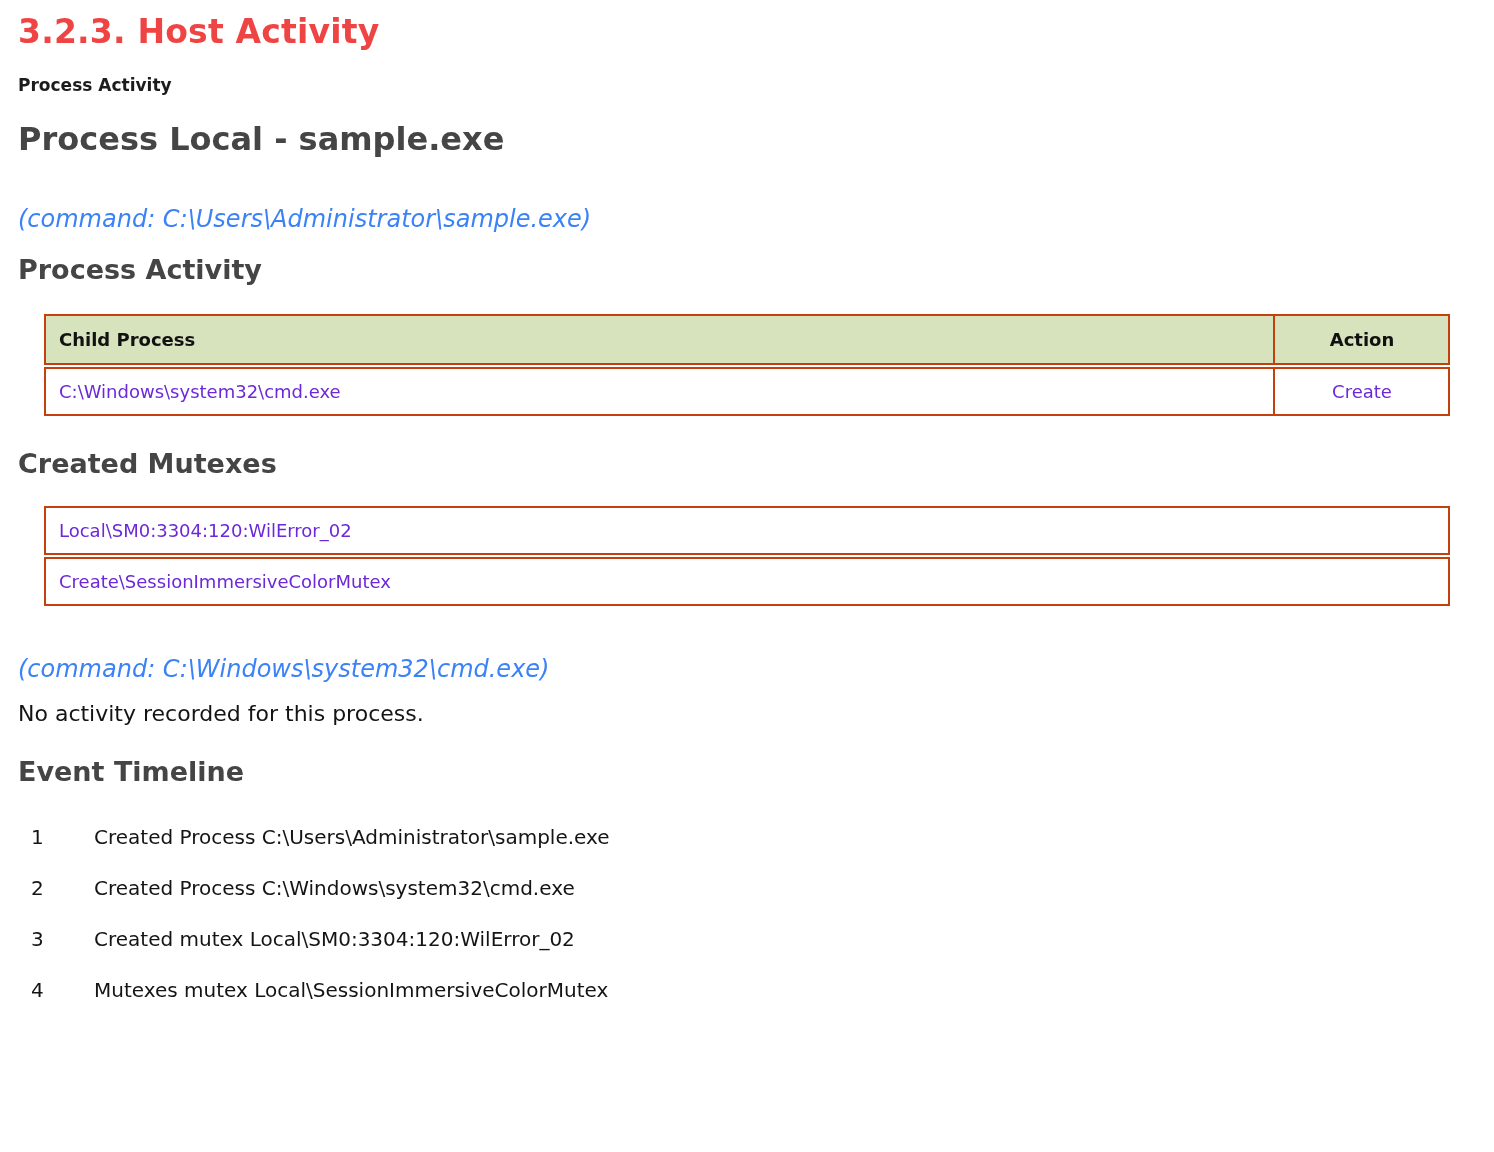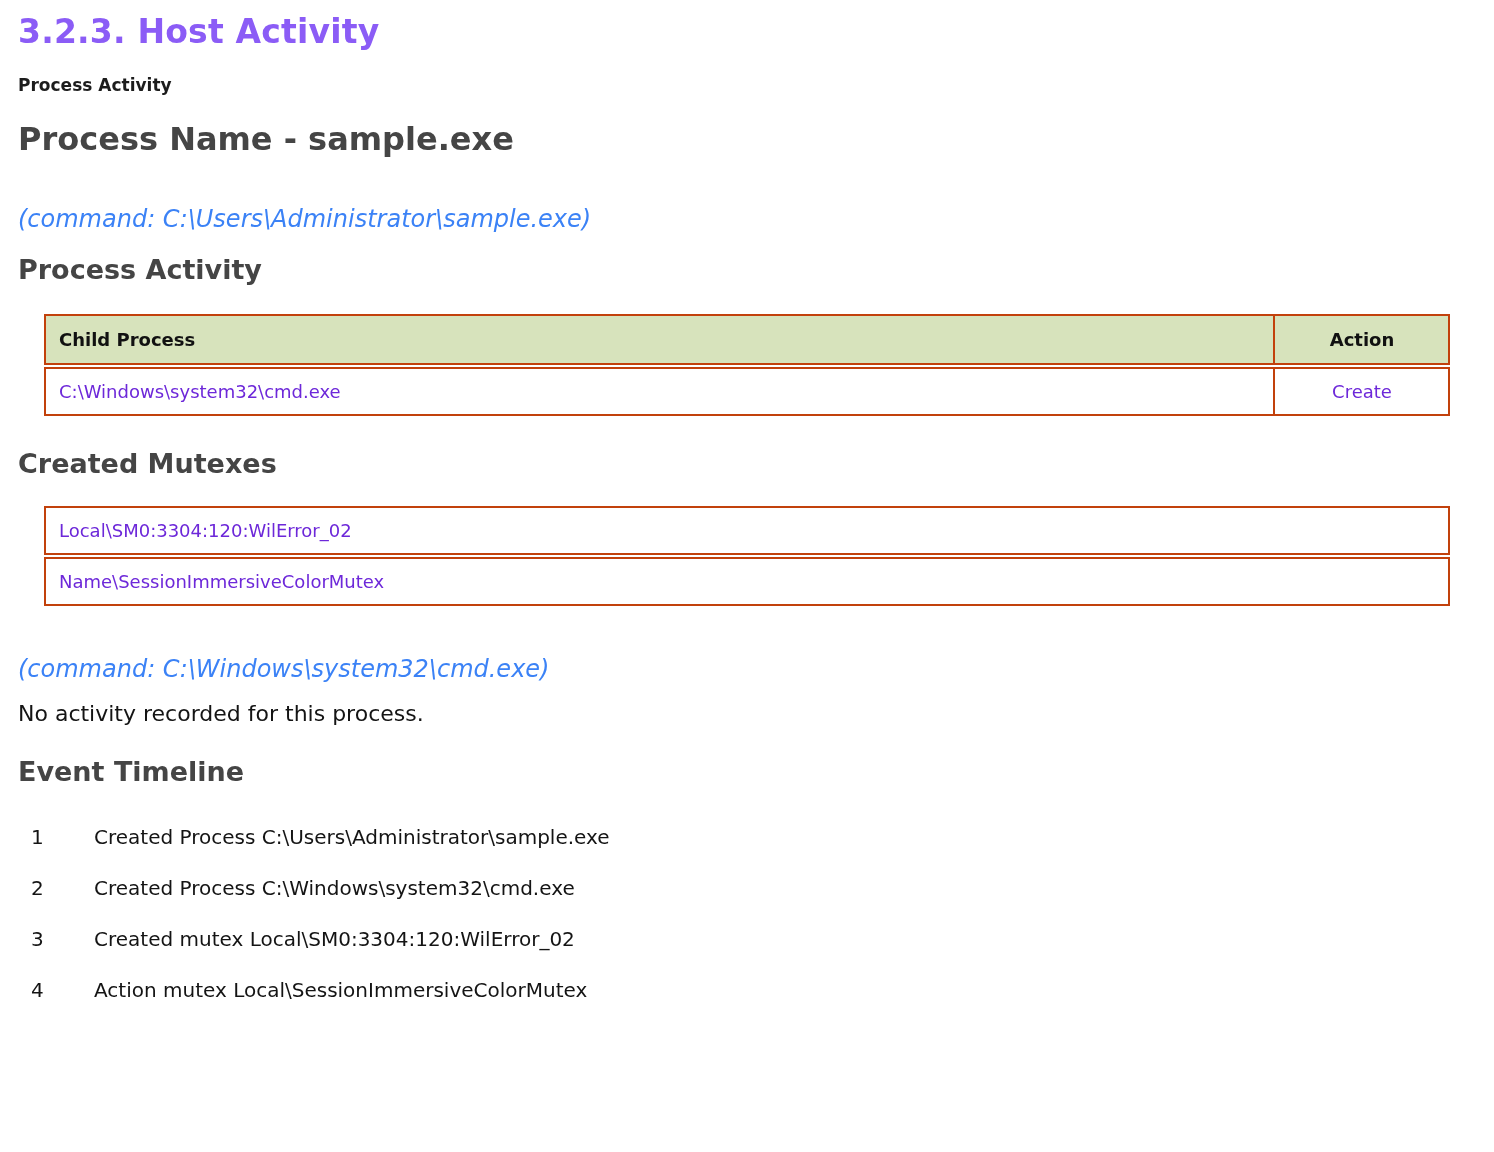--- a/index.html
+++ b/index.html
@@ -13,21 +13,21 @@
   .page {
     width: 1494px;
     height: 1152px;
     background: #ffffff;
     padding: 12px 44px 0 18px;
     overflow: hidden;
   }
   .h1 {
     font-size: 33px;
     font-weight: bold;
-    color: #8b5cf6;
+    color: #ef4444;
     margin: 0;
     letter-spacing: 0.2px;
   }
   .mini-label {
     font-size: 17px;
     font-weight: bold;
     color: #1c1c1c;
     margin-top: 24px;
   }
   .h2 {
@@ -120,21 +120,21 @@
 </style>
 </head>
 <body>
 
 <div class="page">
 
   <div class="h1">3.2.3. Host Activity</div>
 
   <div class="mini-label">Process Activity</div>
 
-  <div class="h2 h2-sample">Process Name - sample.exe</div>
+  <div class="h2 h2-sample">Process Local - sample.exe</div>
 
   <div class="command-line">(command: C:\Users\Administrator\sample.exe)</div>
 
   <div class="h3 h3-activity">Process Activity</div>
 
   <table class="report-table activity-table">
     <colgroup>
         <col class="child-col">
         <col class="action-col">
       </colgroup>
@@ -151,21 +151,21 @@
     </table>
 
   <div class="h3 h3-mutex">Created Mutexes</div>
 
   <table class="report-table mutex-table">
     <tbody>
     <tr>
       <td>Local\SM0:3304:120:WilError_02</td>
     </tr>
     <tr>
-      <td>Name\SessionImmersiveColorMutex</td>
+      <td>Create\SessionImmersiveColorMutex</td>
     </tr>
   </tbody>
     </table>
 
 
   <div class="command-line">(command: C:\Windows\system32\cmd.exe)</div>
 
   <div class="no-activity">No activity recorded for this process.</div>
 
   <div class="h3 h3-timeline">Event Timeline</div>
@@ -178,17 +178,17 @@
     <div class="ev-row">
       <span class="ev-num">2</span>
       <span class="ev-text">Created Process C:\Windows\system32\cmd.exe</span>
     </div>
     <div class="ev-row">
       <span class="ev-num">3</span>
       <span class="ev-text">Created mutex Local\SM0:3304:120:WilError_02</span>
     </div>
     <div class="ev-row">
       <span class="ev-num">4</span>
-      <span class="ev-text">Action mutex Local\SessionImmersiveColorMutex</span>
+      <span class="ev-text">Mutexes mutex Local\SessionImmersiveColorMutex</span>
     </div>
   </div>
 
 </div>
 
 </body></html>

